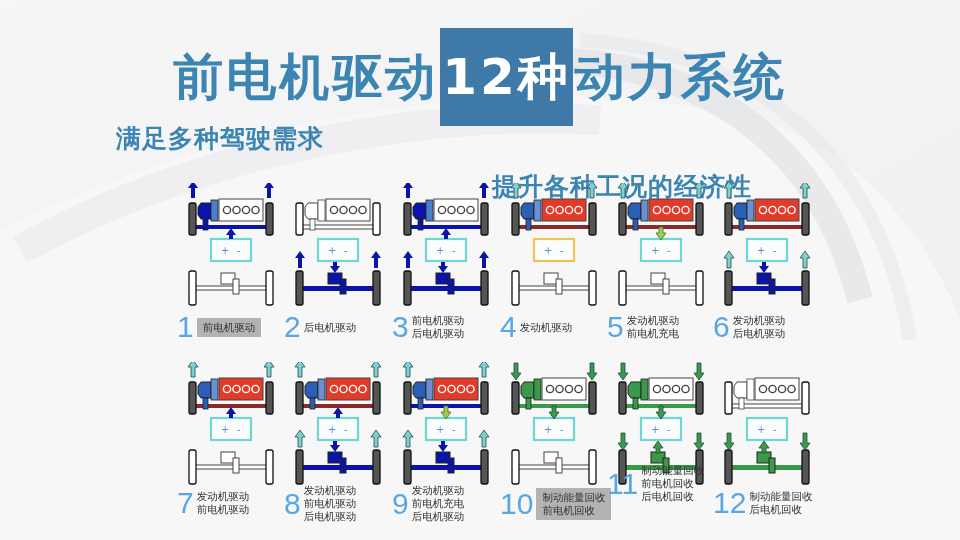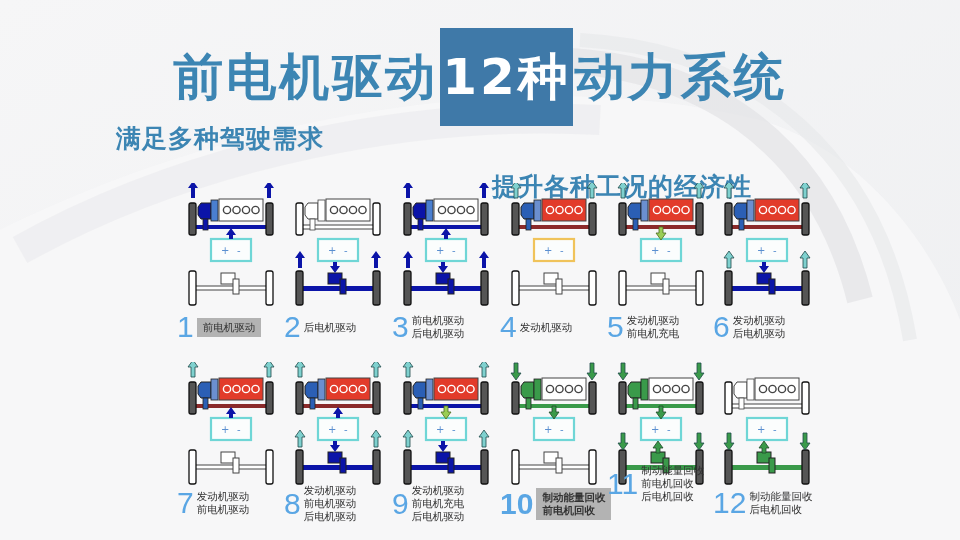--- a/index.html
+++ b/index.html
@@ -392,21 +392,21 @@
     <text x="38" y="71" font-size="10" fill="#5a8fd0" font-family="DejaVu Sans, sans-serif">+</text>
     <text x="54" y="71" font-size="10" fill="#5a8fd0" font-family="DejaVu Sans, sans-serif">-</text>
       <rect x="12" y="103" width="72" height="4" fill="#fff" stroke="#444" stroke-width="1"></rect>
         <rect x="6" y="88" width="7" height="34" rx="2" fill="#fff" stroke="#111" stroke-width="1.3"></rect>
     <rect x="83" y="88" width="7" height="34" rx="2" fill="#fff" stroke="#111" stroke-width="1.3"></rect>
         <rect x="38" y="90" width="14" height="11" fill="#ffffff" stroke="#444" stroke-width="1"></rect>
     <rect x="50" y="96" width="6" height="15" fill="#ffffff" stroke="#444" stroke-width="1"></rect>
       <polygon points="48,57 43,50 46,50 46,44 50,44 50,50 53,50" fill="#3a9a4a" stroke="#1f4a2a" stroke-width="0.8"></polygon>
     </svg>
     </div>
-    <div class="caption" style="left: 500px; top: 488px; font-weight: bold;">
+    <div class="caption" style="left: 500px; top: 488px;">
       <span class="num">10</span>
       <div class="lines boxed">
         <div>制动能量回收</div>
         <div>前电机回收</div>
       </div>
     </div>
     <div class="cell" style="left: 613px; top: 362px;">
       <svg width="98" height="124" viewBox="0 0 98 124">
       <rect x="12" y="42" width="72" height="4" fill="#3a9a4a"></rect>
         <rect x="6" y="20" width="7" height="32" rx="2" fill="#555" stroke="#111" stroke-width="1.3"></rect>

